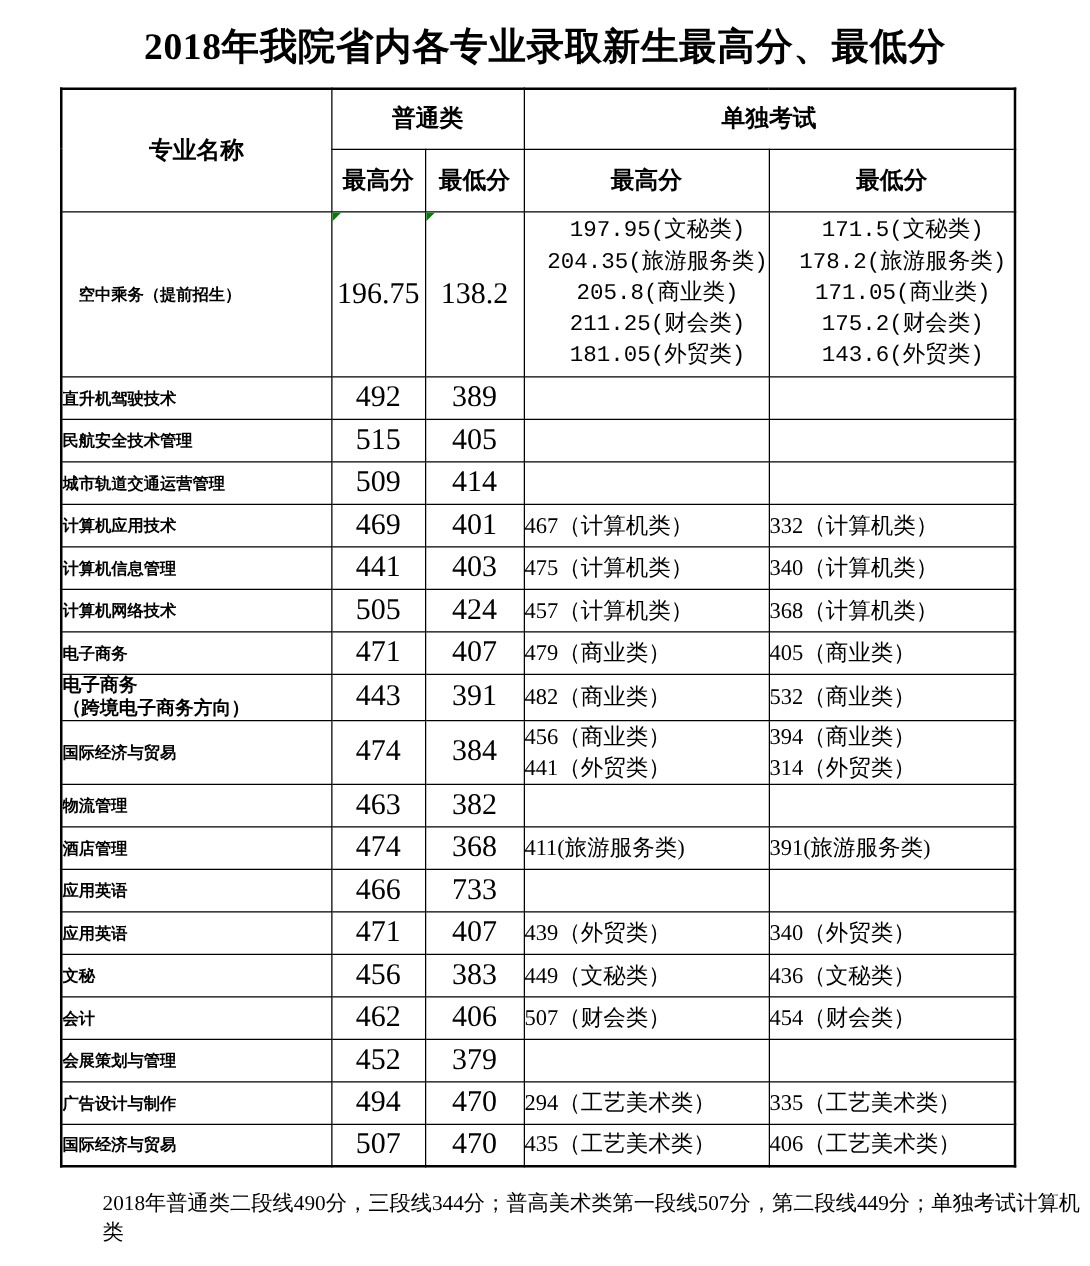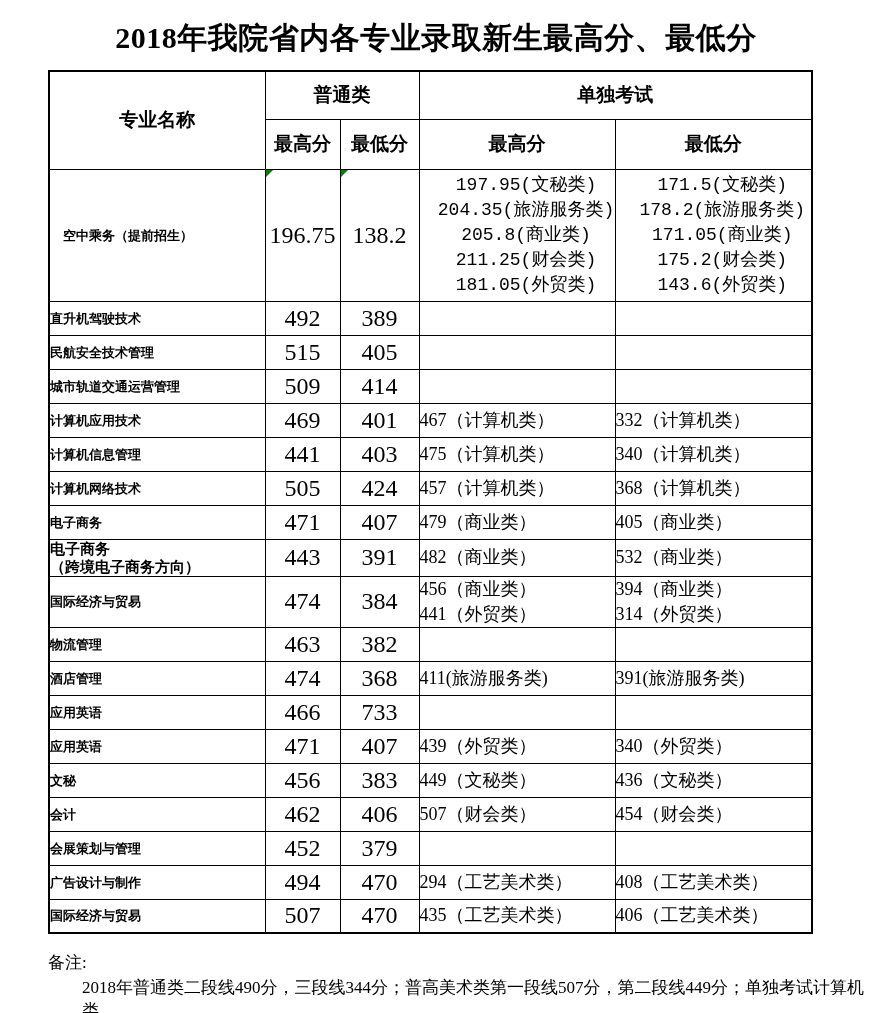--- a/index.html
+++ b/index.html
@@ -238,31 +238,30 @@
           <td class="num">452</td>
           <td class="num">379</td>
           <td class="sep"></td>
           <td class="sep"></td>
         </tr>
         <tr>
           <td class="major">广告设计与制作</td>
           <td class="num">494</td>
           <td class="num">470</td>
           <td class="sep">294（工艺美术类）</td>
-          <td class="sep">408（工艺美术类）</td>
+          <td class="sep">335（工艺美术类）</td>
         </tr>
         <tr>
           <td class="major">国际经济与贸易</td>
           <td class="num">507</td>
           <td class="num">470</td>
           <td class="sep">435（工艺美术类）</td>
           <td class="sep">406（工艺美术类）</td>
         </tr>
       </tbody>
   </table>
 
   <div class="notes">
-    <div class="notes-label">备注:</div>
     <div class="notes-line-first">2018年普通类二段线490分，三段线344分；普高美术类第一段线507分，第二段线449分；单独考试计算机类</div>
 
   </div>
 
 </div>
 
 </body></html>

